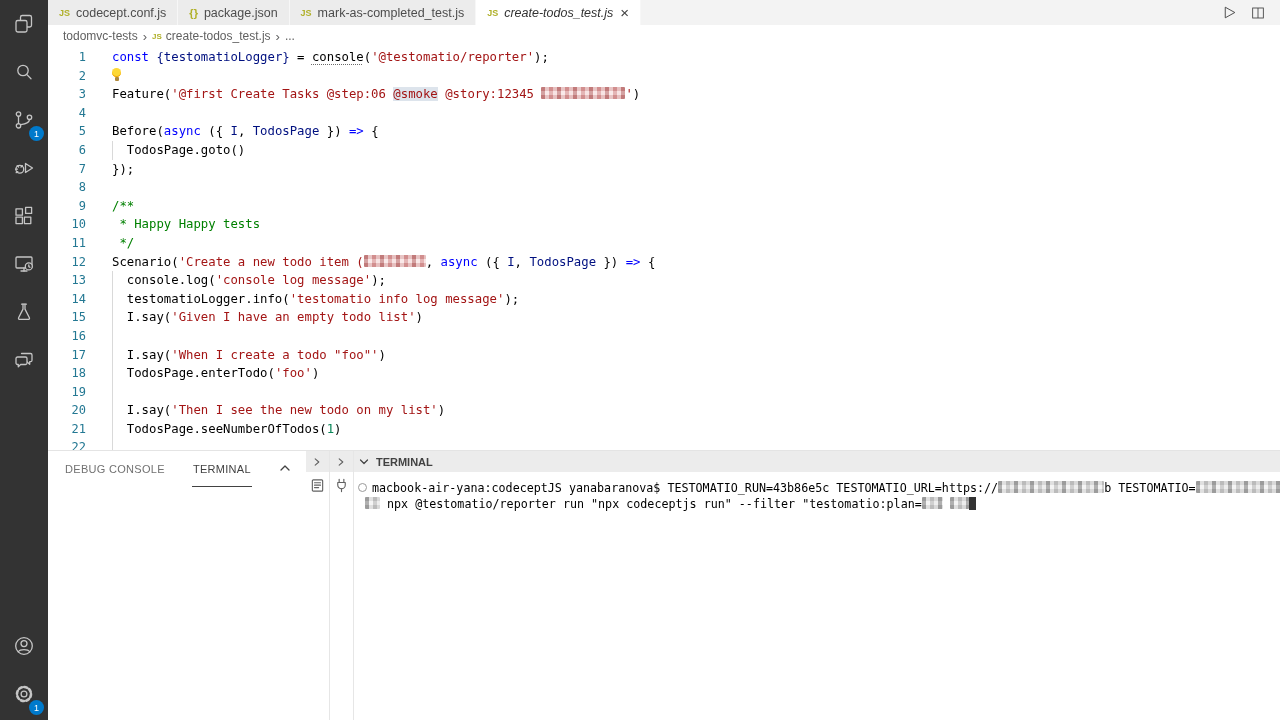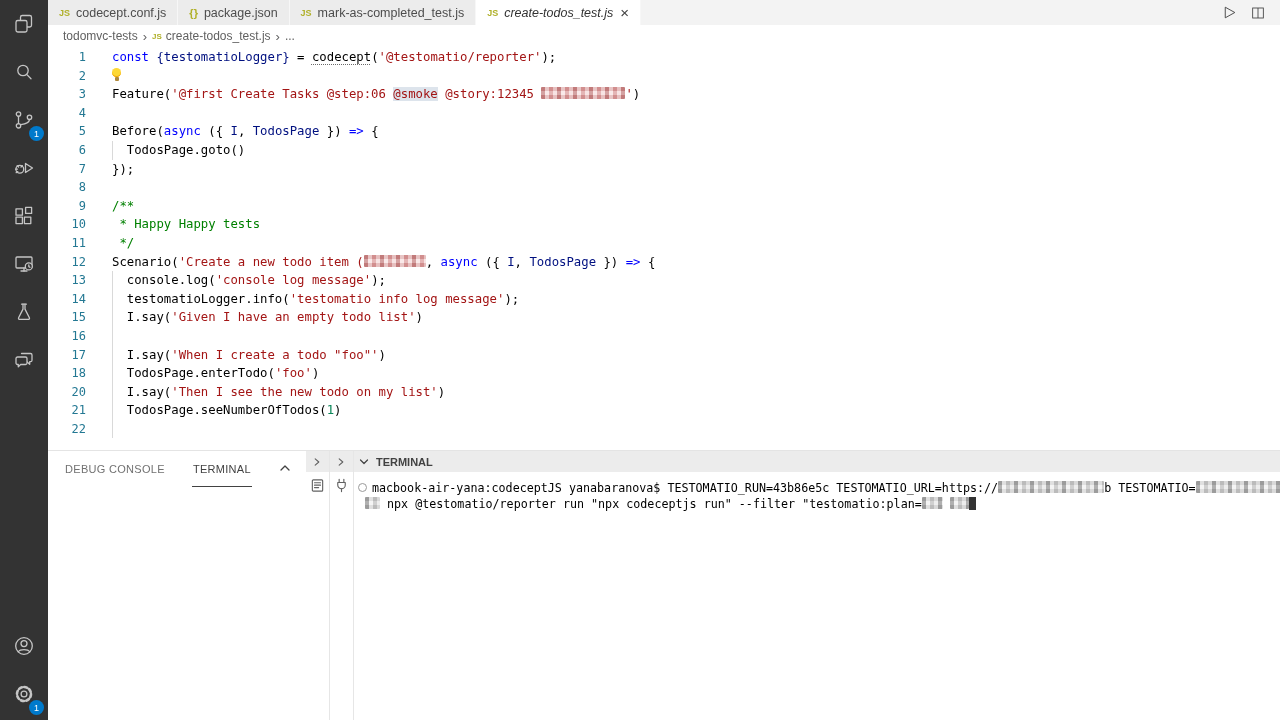--- a/index.html
+++ b/index.html
@@ -192,38 +192,39 @@
     <span>todomvc-tests</span>
     <span class="bsep">›</span>
     <span class="bficon">JS</span>
     <span>create-todos_test.js</span>
     <span class="bsep">›</span>
     <span>...</span>
   </div>
 
   <div class="editor">
     <div id="editor-lines">
-        <div class="row"><div class="ln">1</div><div class="code"><span class="tk-k">const</span><span class="tk-d"> </span><span class="tk-v">{testomatioLogger}</span><span class="tk-d"> = </span><span class="tk-u">codecept</span><span class="tk-d">(</span><span class="tk-s">'@testomatio/reporter'</span><span class="tk-d">);</span></div></div>
+        <div class="row"><div class="ln">1</div><div class="code"><span class="tk-k">const</span><span class="tk-d"> </span><span class="tk-v">{testomatioLogger}</span><span class="tk-d"> = </span><span class="tk-u">console</span><span class="tk-d">(</span><span class="tk-s">'@testomatio/reporter'</span><span class="tk-d">);</span></div></div>
         <div class="row"><div class="ln">2</div><div class="code"><span class="tk-bulb"></span></div></div>
         <div class="row"><div class="ln">3</div><div class="code"><span class="tk-d">Feature(</span><span class="tk-s">'@first Create Tasks @step:06 </span><span class="tk-hl">@smoke</span><span class="tk-s"> @story:12345 </span><span class="tk-rr" style="width: 84px;"></span><span class="tk-s">'</span><span class="tk-d">)</span></div></div>
         <div class="row"><div class="ln">4</div><div class="code"></div></div>
         <div class="row"><div class="ln">5</div><div class="code"><span class="tk-d">Before(</span><span class="tk-k">async</span><span class="tk-d"> ({ </span><span class="tk-v">I</span><span class="tk-d">, </span><span class="tk-v">TodosPage</span><span class="tk-d"> }) </span><span class="tk-k">=&gt;</span><span class="tk-d"> {</span></div></div>
         <div class="row"><div class="ln">6</div><div class="code"><span class="guide"></span><span class="tk-d">  TodosPage.goto()</span></div></div>
         <div class="row"><div class="ln">7</div><div class="code"><span class="tk-d">});</span></div></div>
         <div class="row"><div class="ln">8</div><div class="code"></div></div>
         <div class="row"><div class="ln">9</div><div class="code"><span class="tk-c">/**</span></div></div>
         <div class="row"><div class="ln">10</div><div class="code"><span class="tk-c"> * Happy Happy tests</span></div></div>
         <div class="row"><div class="ln">11</div><div class="code"><span class="tk-c"> */</span></div></div>
         <div class="row"><div class="ln">12</div><div class="code"><span class="tk-d">Scenario(</span><span class="tk-s">'Create a new todo item (</span><span class="tk-rr" style="width: 62px;"></span><span class="tk-d">, </span><span class="tk-k">async</span><span class="tk-d"> ({ </span><span class="tk-v">I</span><span class="tk-d">, </span><span class="tk-v">TodosPage</span><span class="tk-d"> }) </span><span class="tk-k">=&gt;</span><span class="tk-d"> {</span></div></div>
         <div class="row"><div class="ln">13</div><div class="code"><span class="guide"></span><span class="tk-d">  console.log(</span><span class="tk-s">'console log message'</span><span class="tk-d">);</span></div></div>
         <div class="row"><div class="ln">14</div><div class="code"><span class="guide"></span><span class="tk-d">  testomatioLogger.info(</span><span class="tk-s">'testomatio info log message'</span><span class="tk-d">);</span></div></div>
         <div class="row"><div class="ln">15</div><div class="code"><span class="guide"></span><span class="tk-d">  I.say(</span><span class="tk-s">'Given I have an empty todo list'</span><span class="tk-d">)</span></div></div>
         <div class="row"><div class="ln">16</div><div class="code"><span class="guide"></span></div></div>
         <div class="row"><div class="ln">17</div><div class="code"><span class="guide"></span><span class="tk-d">  I.say(</span><span class="tk-s">'When I create a todo "foo"'</span><span class="tk-d">)</span></div></div>
         <div class="row"><div class="ln">18</div><div class="code"><span class="guide"></span><span class="tk-d">  TodosPage.enterTodo(</span><span class="tk-s">'foo'</span><span class="tk-d">)</span></div></div>
+        <div class="row"><div class="ln">19</div><div class="code"><span class="guide"></span></div></div>
         <div class="row"><div class="ln">20</div><div class="code"><span class="guide"></span><span class="tk-d">  I.say(</span><span class="tk-s">'Then I see the new todo on my list'</span><span class="tk-d">)</span></div></div>
         <div class="row"><div class="ln">21</div><div class="code"><span class="guide"></span><span class="tk-d">  TodosPage.seeNumberOfTodos(</span><span class="tk-n">1</span><span class="tk-d">)</span></div></div>
         <div class="row"><div class="ln">22</div><div class="code"><span class="guide"></span></div></div>
       </div>
   </div>
 
   <div class="panel">
     <div class="panel-header">
       <div class="ptab">DEBUG CONSOLE</div>
       <div class="ptab active">TERMINAL</div>

